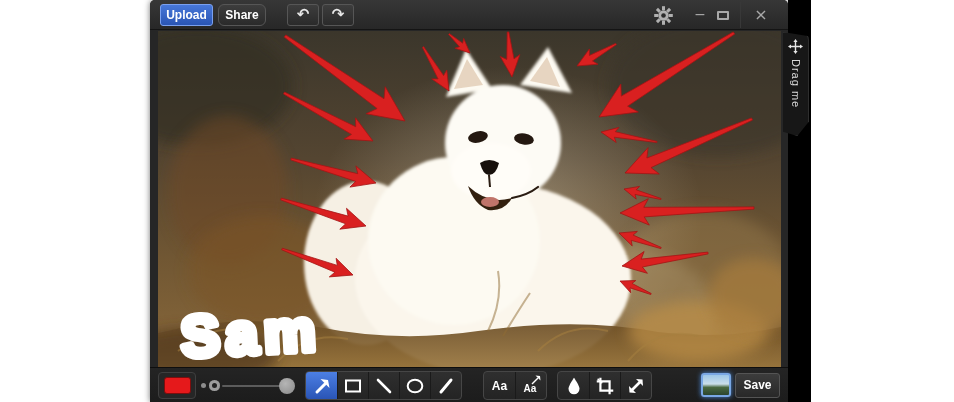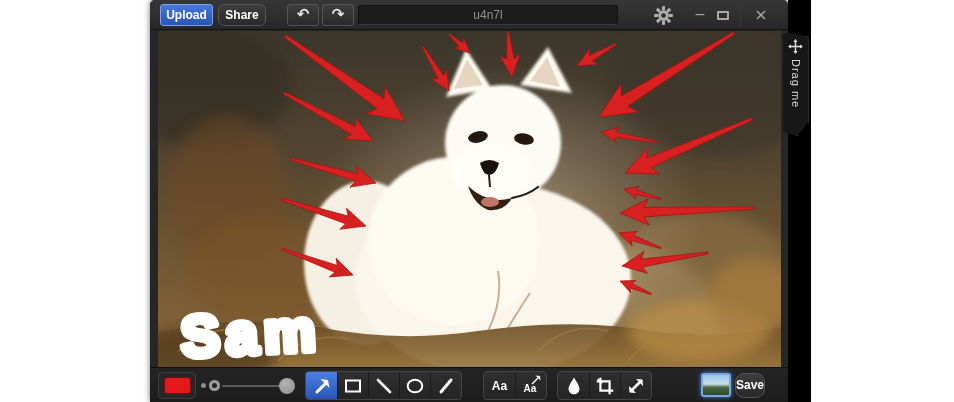--- a/index.html
+++ b/index.html
@@ -69,38 +69,37 @@
   .tool-btn:first-child{border-left:none;}
   .tool-btn.active{background:linear-gradient(#4c7fe4,#2a55b6);}
   .tool-btn svg{display:block;}
   .aa-label{color:#fff;font-size:12px;font-weight:bold;}
   .aa-small{color:#fff;font-size:10px;font-weight:bold;position:relative;top:3px;left:-1px;}
   .aa-arrow{position:absolute;top:3px;right:5px;}
 
   .thumb-img{position:absolute;left:551px;top:5px;width:30px;height:24px;border:2px solid #79a7e4;border-radius:3px;
     background:linear-gradient(#9cc6e8 0%,#cadee9 45%,#49683f 62%,#2c4530 100%);
     box-shadow:0 0 5px #4c8ad8;}
-  .save-btn{position:absolute;left:585px;top:5px;width:30px;height:25px;border-radius:9px;
+  .save-btn{position:absolute;left:585px;top:5px;width:45px;height:25px;border-radius:3px;
     background:linear-gradient(#3c3c3c,#282828);border:1px solid #545454;
     color:#fff;font-size:12px;font-weight:bold;text-align:center;line-height:23px;}
 </style>
 </head>
 <body>
 
 <div id="stage">
   <div class="black-strip"></div>
 
   <div class="app-window">
 
     <div class="titlebar">
       <div class="tb-btn btn-blue" style="left:10px;width:53px;">Upload</div>
       <div class="tb-btn btn-dark" style="left:68px;width:48px;border-radius:6px;">Share</div>
       <div class="tb-btn btn-dark glyph-btn" style="left:137px;width:32px;">↶</div>
       <div class="tb-btn btn-dark glyph-btn" style="left:172px;width:32px;">↷</div>
-      <div class="filename">u4n7l</div>
 
       <div class="gear-wrap">
         <svg width="19" height="19" viewBox="0 0 19 19">
           <g fill="#b0b0b0">
             <circle cx="9.5" cy="9.5" r="5.2"></circle>
             <g>
               <rect x="8" y="0.2" width="3" height="4"></rect>
               <rect x="8" y="14.8" width="3" height="4"></rect>
               <rect x="0.2" y="8" width="4" height="3"></rect>
               <rect x="14.8" y="8" width="4" height="3"></rect>

